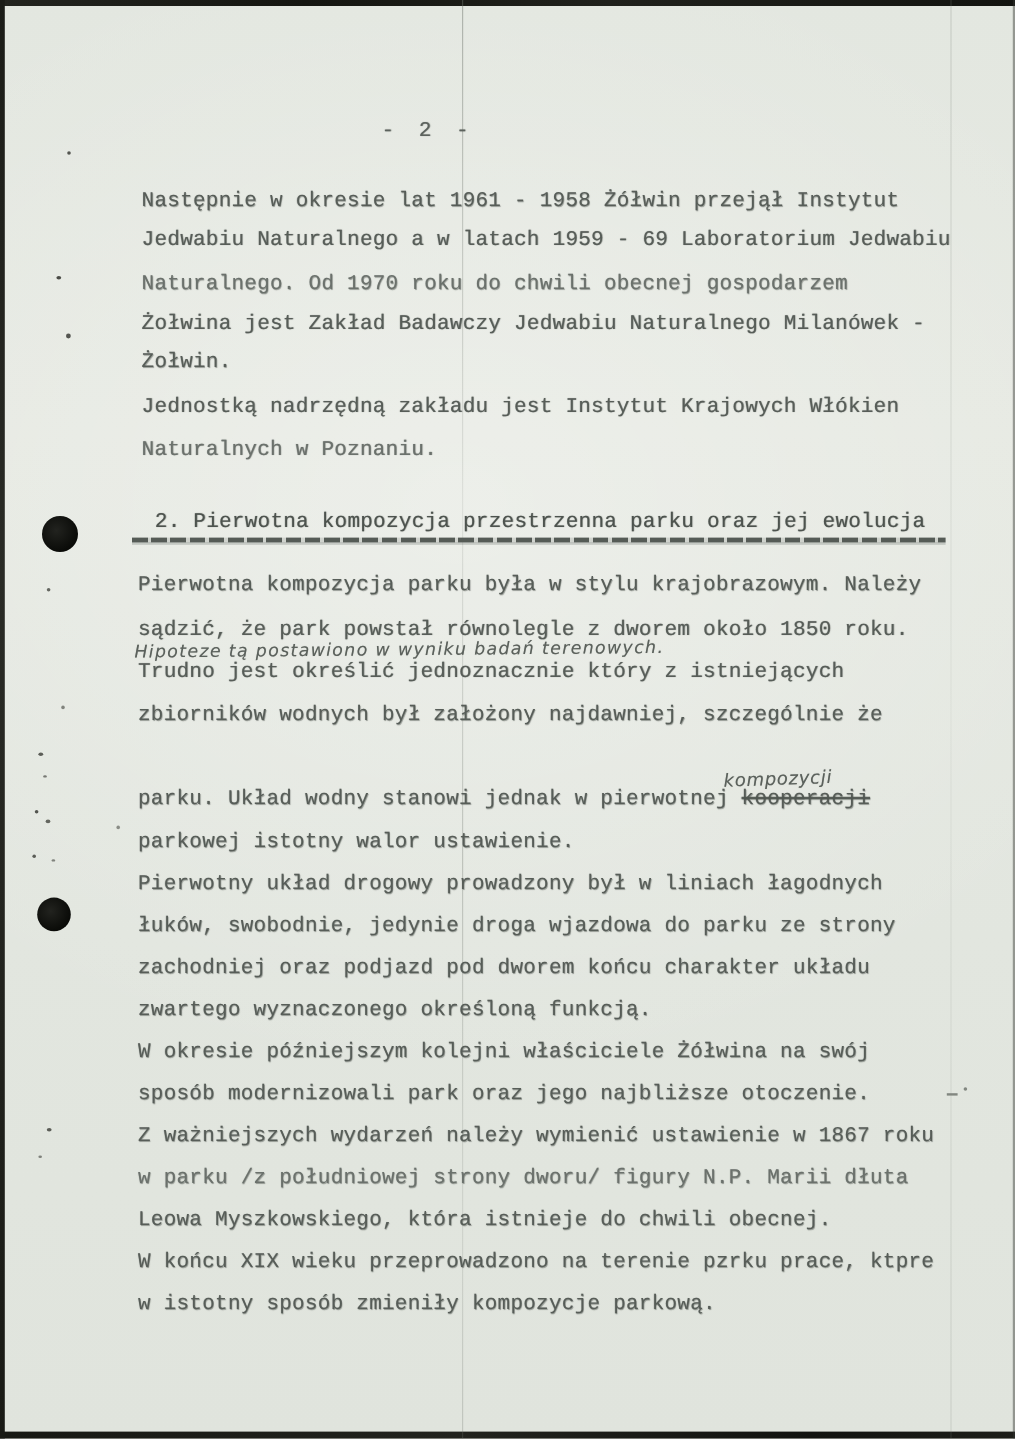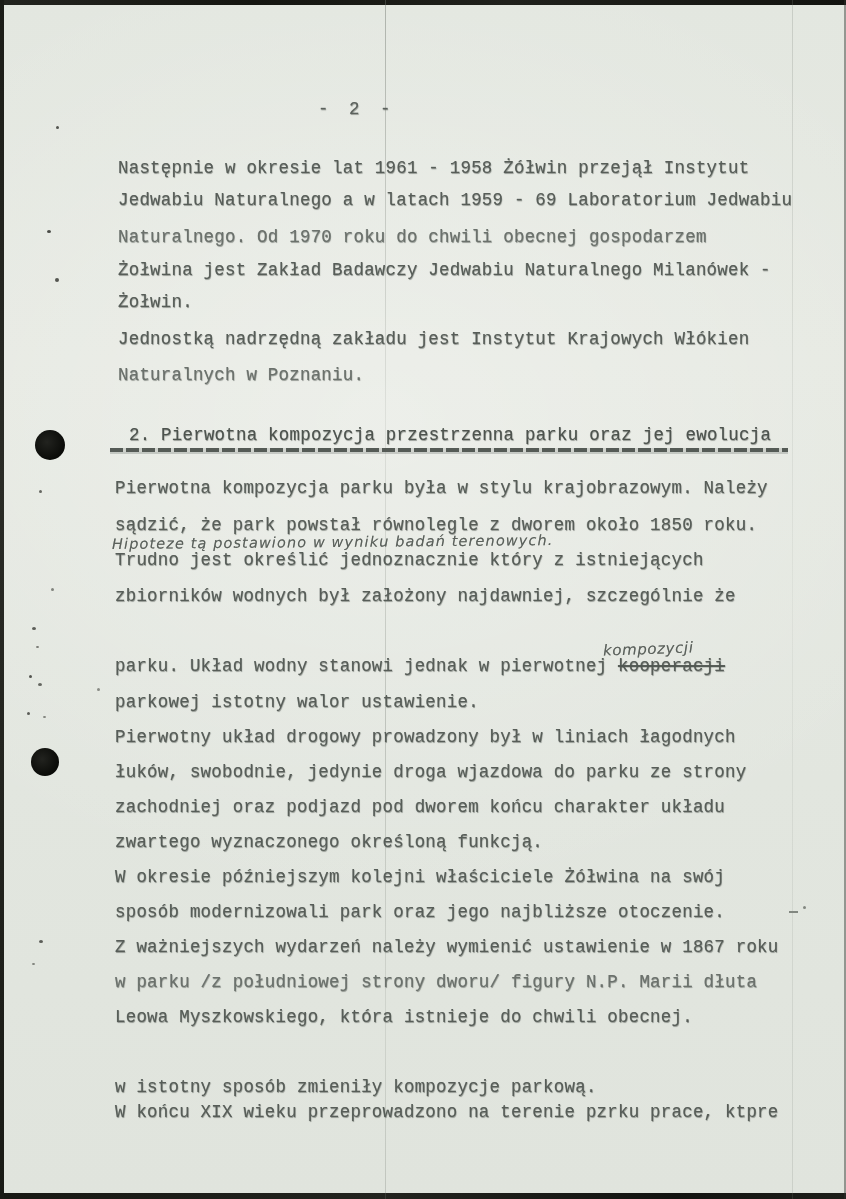--- a/index.html
+++ b/index.html
@@ -115,16 +115,16 @@
   <div class="t sec" style="top:694px">parkowej istotny walor ustawienie.</div>
   <div class="t sec" style="top:729px">Pierwotny układ drogowy prowadzony był w liniach łagodnych</div>
   <div class="t sec" style="top:764px">łuków, swobodnie, jedynie droga wjazdowa do parku ze strony</div>
   <div class="t sec" style="top:799px">zachodniej oraz podjazd pod dworem końcu charakter układu</div>
   <div class="t sec" style="top:834px">zwartego wyznaczonego określoną funkcją.</div>
   <div class="t sec" style="top:869px">W okresie późniejszym kolejni właściciele Żółwina na swój</div>
   <div class="t sec" style="top:904px">sposób modernizowali park oraz jego najbliższe otoczenie.</div>
   <div class="t sec" style="top:939px">Z ważniejszych wydarzeń należy wymienić ustawienie w 1867 roku</div>
   <div class="t sec faded" style="top:974px">w parku /z południowej strony dworu/ figury N.P. Marii dłuta</div>
   <div class="t sec" style="top:1009px">Leowa Myszkowskiego, która istnieje do chwili obecnej.</div>
-  <div class="t sec" style="top:1104px">W końcu XIX wieku przeprowadzono na terenie pzrku prace, ktpre</div>
+  <div class="t sec" style="top:1044px">W końcu XIX wieku przeprowadzono na terenie pzrku prace, ktpre</div>
   <div class="t sec" style="top:1079px">w istotny sposób zmieniły kompozycje parkową.</div>
 
 </div>
 
 </body></html>

